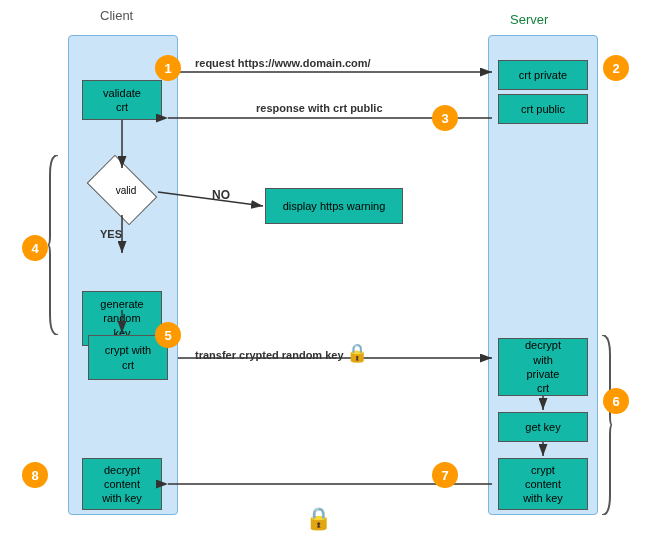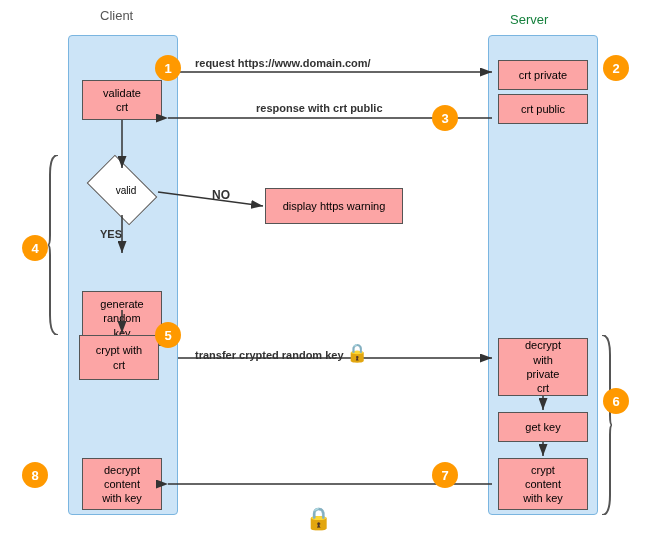--- a/index.html
+++ b/index.html
@@ -53,21 +53,21 @@
       width: 110px;
       height: 480px;
       background: #cce4f7;
       border: 1.5px solid #7ab5e0;
       border-radius: 4px;
     }
 
     
     .box {
       position: absolute;
-      background: #fca5a5;
+      background: #14b8a6;
       border: 1.5px solid #555;
       text-align: center;
       display: flex;
       align-items: center;
       justify-content: center;
       padding: 4px;
       line-height: 1.3;
       font-size: 11px;
     }
 
@@ -149,21 +149,21 @@
 
   <div class="box" style="top:80px;left:82px;width:80px;height:40px;">validate<br>crt</div>
 
   <div class="box" style="top:60px;left:498px;width:90px;height:30px;font-size:11px;">crt private</div>
   <div class="box" style="top:94px;left:498px;width:90px;height:30px;font-size:11px;">crt public</div>
 
   <div class="box" style="top:188px;left:265px;width:138px;height:36px;font-size:11px;">display https warning</div>
 
   <div class="box" style="top:255px;left:82px;width:80px;height:55px;margin-top:36px;">generate<br>random<br>key</div>
 
-  <div class="box" style="top:335px;left:79px;width:80px;height:45px;">crypt with<br>crt</div>
+  <div class="box" style="top:335px;left:88px;width:80px;height:45px;">crypt with<br>crt</div>
 
   <div class="box" style="top:338px;left:498px;width:90px;height:58px;">decrypt<br>with<br>private<br>crt</div>
 
   <div class="box" style="top:412px;left:498px;width:90px;height:30px;">get key</div>
 
   <div class="box" style="top:458px;left:498px;width:90px;height:52px;">crypt<br>content<br>with key</div>
 
   <div class="box" style="top:458px;left:82px;width:80px;height:52px;">decrypt<br>content<br>with key</div>
 
   <div class="diamond-wrap" style="position:absolute;top:170px;left:92px;width:66px;height:44px;">

